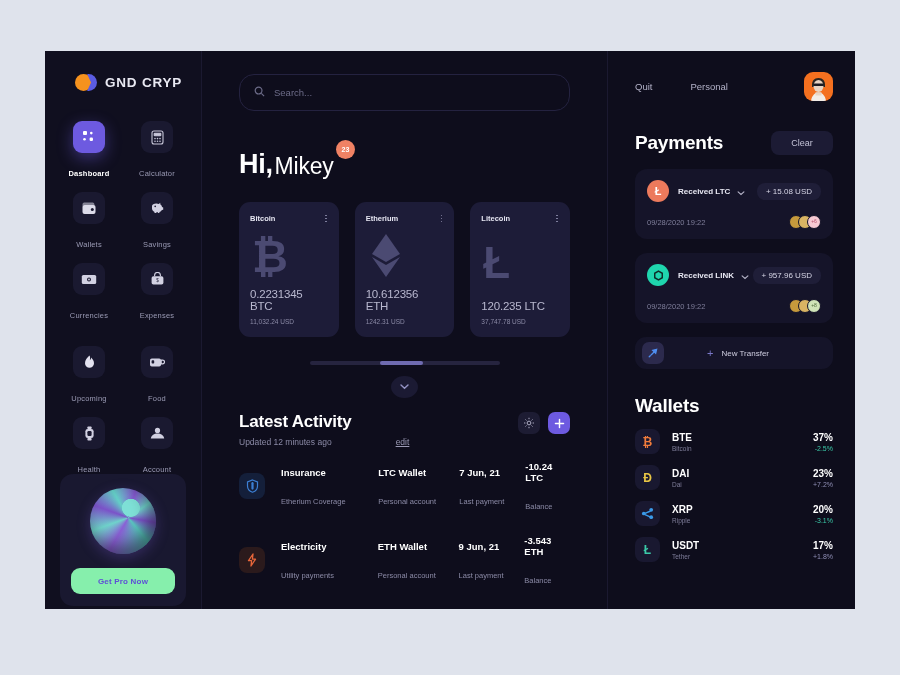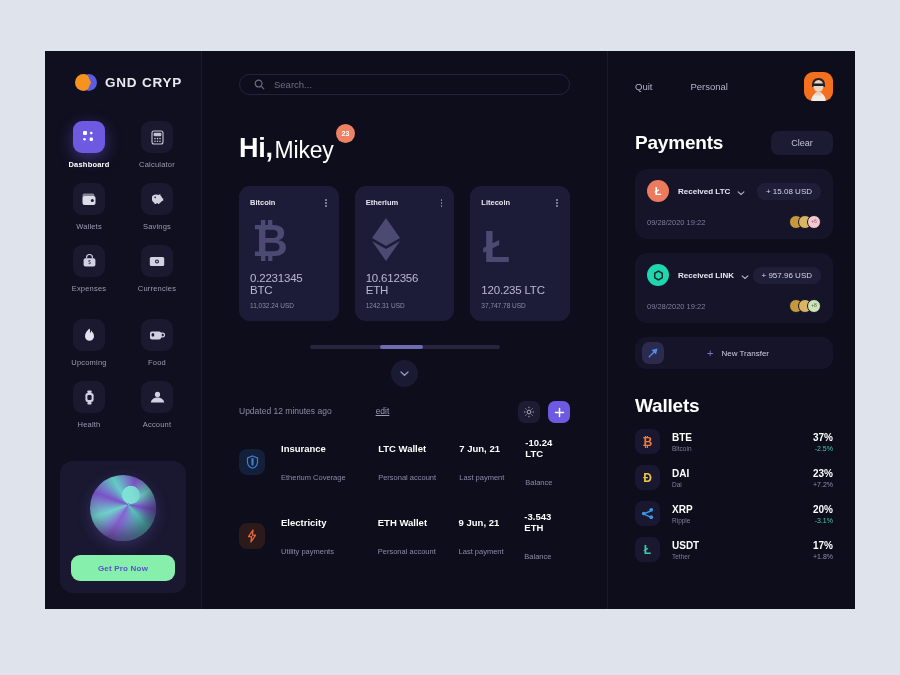--- a/index.html
+++ b/index.html
@@ -42,21 +42,21 @@
     letter-spacing: 0.8px;
   }
 
   .nav-grid {
     margin-top: 30px;
     display: grid; grid-template-columns: 1fr 1fr;
     row-gap: 14px; column-gap: 4px;
   }
   .nav-grid.second { margin-top: 26px; }
   .nav-item {
-    display: flex; flex-direction: column; align-items: center; gap: 7px;
+    display: flex; flex-direction: column; align-items: center; gap: 16px;
     cursor: pointer;
   }
   .nav-tile {
     width: 32px; height: 32px; border-radius: 9px;
     background: #1a1930;
     display: flex; align-items: center; justify-content: center;
   }
   .nav-item.active .nav-tile {
     background: #6d5ae0;
     box-shadow: 0 5px 16px rgba(109,90,224,.45);
@@ -93,21 +93,21 @@
 
   
   .main {
     flex: 1;
     border-right: 1px solid #1b1930;
     padding: 23px 37px 0 37px;
     min-width: 0;
     display: flex; flex-direction: column;
   }
   .search {
-    height: 21px; border-radius: 15px;
+    height: 44px; border-radius: 15px;
     border: 1px solid #242240;
     display: flex; align-items: center; gap: 9px;
     padding: 0 14px;
   }
   .search input {
     background: transparent; border: none; outline: none;
     color: #cfcfe2; font-size: 9.5px;
     font-family: "Liberation Sans", sans-serif;
     width: 100%;
   }
@@ -156,21 +156,21 @@
     background: #1b1a33;
     display: flex; align-items: center; justify-content: center;
     cursor: pointer;
   }
 
   .activity-head {
     margin-top: 14px;
     display: flex; align-items: flex-start; justify-content: space-between;
   }
   .act-title { font-size: 17px; font-weight: bold; color: #ffffff; letter-spacing: -.2px; }
-  .act-sub-row { display: flex; align-items: center; gap: 44px; margin-top: 5px; }
+  .act-sub-row { display: flex; align-items: center; gap: 64px; margin-top: 5px; }
   .act-sub { font-size: 8.5px; color: #8b8aa6; }
   .act-edit { font-size: 8.5px; color: #9b9ab5; text-decoration: underline; cursor: pointer; }
   .act-btns { display: flex; gap: 8px; align-items: center; }
   .act-btn {
     width: 22px; height: 22px; border-radius: 7px;
     background: #1d1c33;
     display: flex; align-items: center; justify-content: center;
     cursor: pointer;
   }
   .act-btn.primary { background: #6d5ae0; }
@@ -334,37 +334,37 @@
         <div class="nav-tile">
           <svg width="16" height="13" viewBox="0 0 16 13" fill="#d2d1e2">
               <path d="M3 4c0-1.6 2-2.6 4.3-2.6 1 0 1.9.2 2.6.5l1.3-1.1.2 1.8c.9.6 1.5 1.5 1.6 2.5l1.2.5v2.1l-1.4.3c-.4.9-1.3 1.6-2.4 2V11H9v-.7c-.5.1-1 .1-1.5.1H7V11H5.5V9.9C4 9.3 3 8 3 6.5z"></path>
               <circle cx="6.2" cy="4.4" r=".8" fill="#1a1930"></circle>
             </svg>
         </div>
         <span class="nav-label">Savings</span>
       </div>
       <div class="nav-item">
         <div class="nav-tile">
+          <svg width="16" height="11" viewBox="0 0 16 11" fill="#d2d1e2">
+              <rect x=".8" y="1" width="14.4" height="9" rx="1.6"></rect>
+              <circle cx="8" cy="5.5" r="2" fill="#1a1930"></circle>
+              <circle cx="8" cy="5.5" r=".9" fill="#d2d1e2"></circle>
+            </svg>
+        </div>
+        <span class="nav-label">Currencies</span>
+      </div>
+      <div class="nav-item">
+        <div class="nav-tile">
           <svg width="15" height="14" viewBox="0 0 15 14" fill="none">
               <path d="M4.6 4.3V3.4a2.9 2.9 0 015.8 0v.9" stroke="#d2d1e2" stroke-width="1.1"></path>
               <rect x="1.6" y="4.3" width="11.8" height="8.3" rx="1.8" fill="#d2d1e2"></rect>
               <text x="7.5" y="10.3" font-size="4.6" fill="#1a1930" text-anchor="middle" font-family="Liberation Sans, sans-serif">$</text>
             </svg>
         </div>
         <span class="nav-label">Expenses</span>
-      </div>
-      <div class="nav-item">
-        <div class="nav-tile">
-          <svg width="16" height="11" viewBox="0 0 16 11" fill="#d2d1e2">
-              <rect x=".8" y="1" width="14.4" height="9" rx="1.6"></rect>
-              <circle cx="8" cy="5.5" r="2" fill="#1a1930"></circle>
-              <circle cx="8" cy="5.5" r=".9" fill="#d2d1e2"></circle>
-            </svg>
-        </div>
-        <span class="nav-label">Currencies</span>
       </div>
     </div>
 
     <div class="nav-grid second">
       <div class="nav-item">
         <div class="nav-tile">
           <svg width="11" height="14" viewBox="0 0 11 14" fill="#e3e2ef">
               <path d="M5.5.6C3 3 1 5 1 8.2A4.5 4.5 0 0010 8.2C10 5.6 8.4 4.3 7.3 2.6c-.2 1.5-.9 2.2-1.5 2.6C6.3 3.6 6.2 1.8 5.5.6z"></path>
             </svg>
         </div>
@@ -478,20 +478,21 @@
         </div>
     </div>
     <div class="chev-btn">
       <svg width="9" height="6" viewBox="0 0 9 6" fill="none" stroke="#9493c4" stroke-width="1.4" stroke-linecap="round">
           <path d="M1 1l3.5 3.2L8 1"></path>
         </svg>
     </div>
 
     <div class="activity-head">
       <div>
+        <div class="act-title">Latest Activity</div>
         <div class="act-sub-row">
           <span class="act-sub">Updated 12 minutes ago</span>
           <span class="act-edit">edit</span>
         </div>
       </div>
       <div class="act-btns">
         <div class="act-btn">
           <svg width="12" height="12" viewBox="0 0 14 14" fill="none" stroke="#b7b6cd" stroke-width="1.1">
               <circle cx="7" cy="7" r="2.2"></circle>
               <path d="M7 .9v1.6M7 11.5v1.6M1.2 7h1.6M11.2 7h1.6M2.9 2.9l1.1 1.1M10 10l1.1 1.1M11.1 2.9L10 4M4 10l-1.1 1.1"></path>

